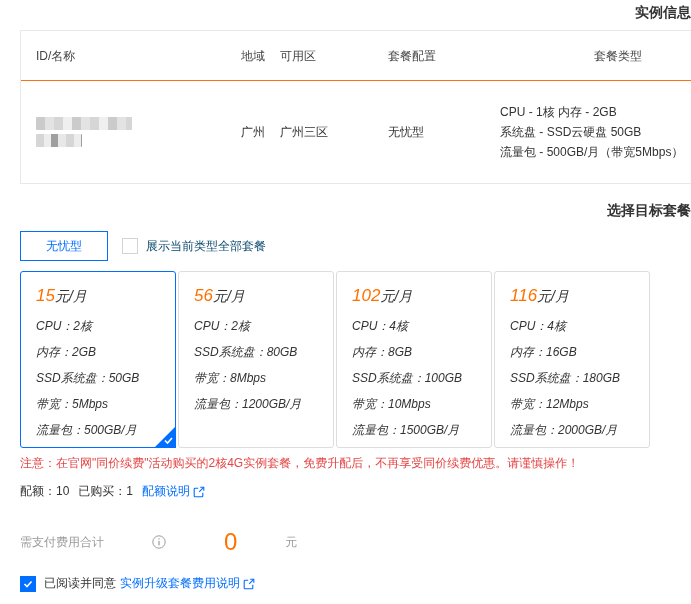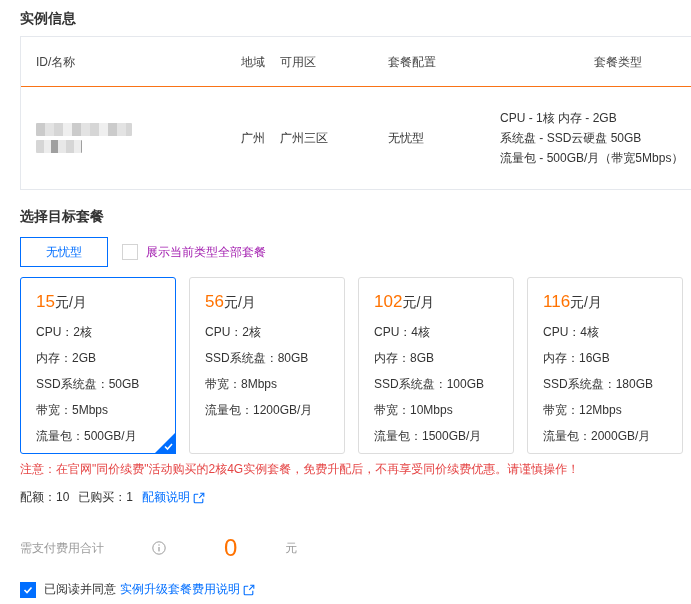--- a/index.html
+++ b/index.html
@@ -1,37 +1,37 @@
 <!DOCTYPE html>
 <html><head>
 <meta charset="utf-8">
 <style>
   * { margin:0; padding:0; box-sizing:border-box; }
   html,body { width:691px; height:604px; background:#fff; overflow:hidden; }
   body { font-family:"Liberation Sans","DejaVu Sans",sans-serif; font-size:12px; color:#333; }
 
-  .section-title { font-size:14px; font-weight:bold; color:#333; margin:10px 0 0 20px; }
+  .section-title { font-size:14px; font-weight:bold; color:#333; margin:4px 0 0 20px;text-align:right; }
 
   
   .itable { margin:8px 0 0 20px; width:671px; border:1px solid #e5e8ed; border-right:none; }
   .thead { display:flex; height:50px; align-items:center; border-bottom:1px solid #f97316; color:#444; }
   .trow  { display:flex; min-height:102px; align-items:center; }
   .c1 { width:124px; } .c2 { width:120px;text-align:right; } .c3 { width:108px; } .c4 { width:112px; } .c5 { flex:1; }
   .cell { padding-left:15px; line-height:20px; }
   .blur-bar { background:repeating-linear-gradient(90deg,#cbcbcb 0 9px,#e3e3e3 9px 18px,#d6d6d6 18px 27px,#efefef 27px 36px); border-radius:1px; }
   .blur-1 { width:96px; height:13px; }
   .blur-2 { width:46px; height:13px; margin-top:4px; background:repeating-linear-gradient(90deg,#d6d6d6 0 8px,#ededed 8px 15px,#9f9f9f 15px 22px,#e8e8e8 22px 30px); }
 
   
   .tab-row { display:flex; align-items:center; margin:11px 0 0 20px; }
   .type-tab { width:88px; height:30px; line-height:28px; text-align:center; border:1px solid #006eff; color:#006eff; background:#fff; cursor:pointer; }
   .cb { width:16px; height:16px; border:1px solid #d4d4d4; background:#fff; display:inline-block; margin:0 8px 0 14px; cursor:pointer; }
-  .cb-label { color:#a21caf; cursor:pointer; }
+  .cb-label { color:#0c4a6e; cursor:pointer; }
 
-  .cards { display:flex; gap:13px; margin:10px 8px 0 20px; }
+  .cards { display:flex; gap:2px; margin:10px 8px 0 20px;font-style:italic; }
   .card { position:relative; width:156px; height:177px; border:1px solid #ddd; border-radius:3px; background:#fff; padding:14px 0 0 15px; cursor:pointer; }
   .card.selected { border-color:#006eff; }
   .price-line { margin-bottom:7px; }
   .price-num { color:#ff7200; font-size:17px; }
   .price-unit { color:#333; font-size:14px; }
   .spec { line-height:26px; color:#333; font-size:12px; white-space:nowrap; }
   .corner { position:absolute; right:-1px; bottom:-1px; width:0; height:0; border-left:22px solid transparent; border-bottom:22px solid #006eff; }
   .corner-check { position:absolute; right:2px; bottom:2px; }
 
   .warning { margin:7px 0 0 20px; color:#e54545; line-height:17px; }

